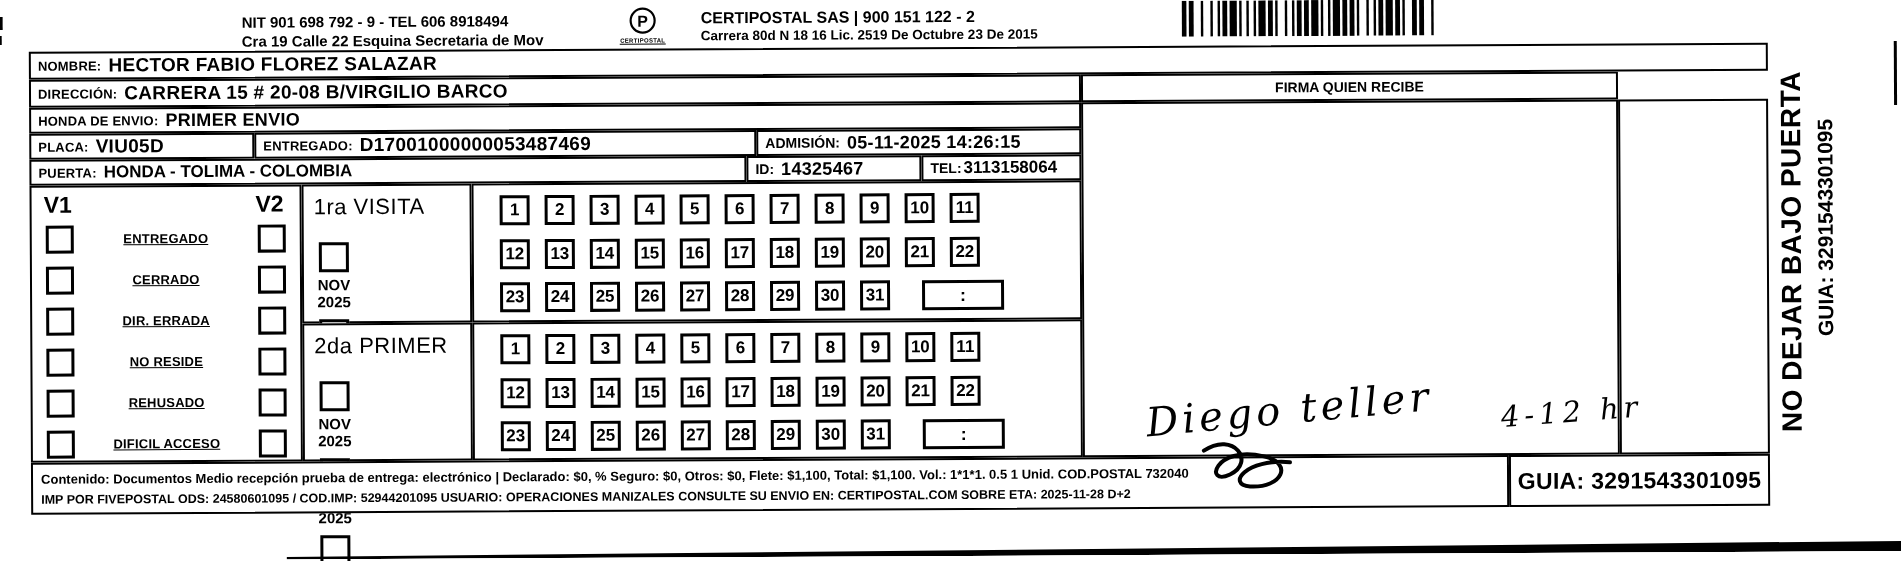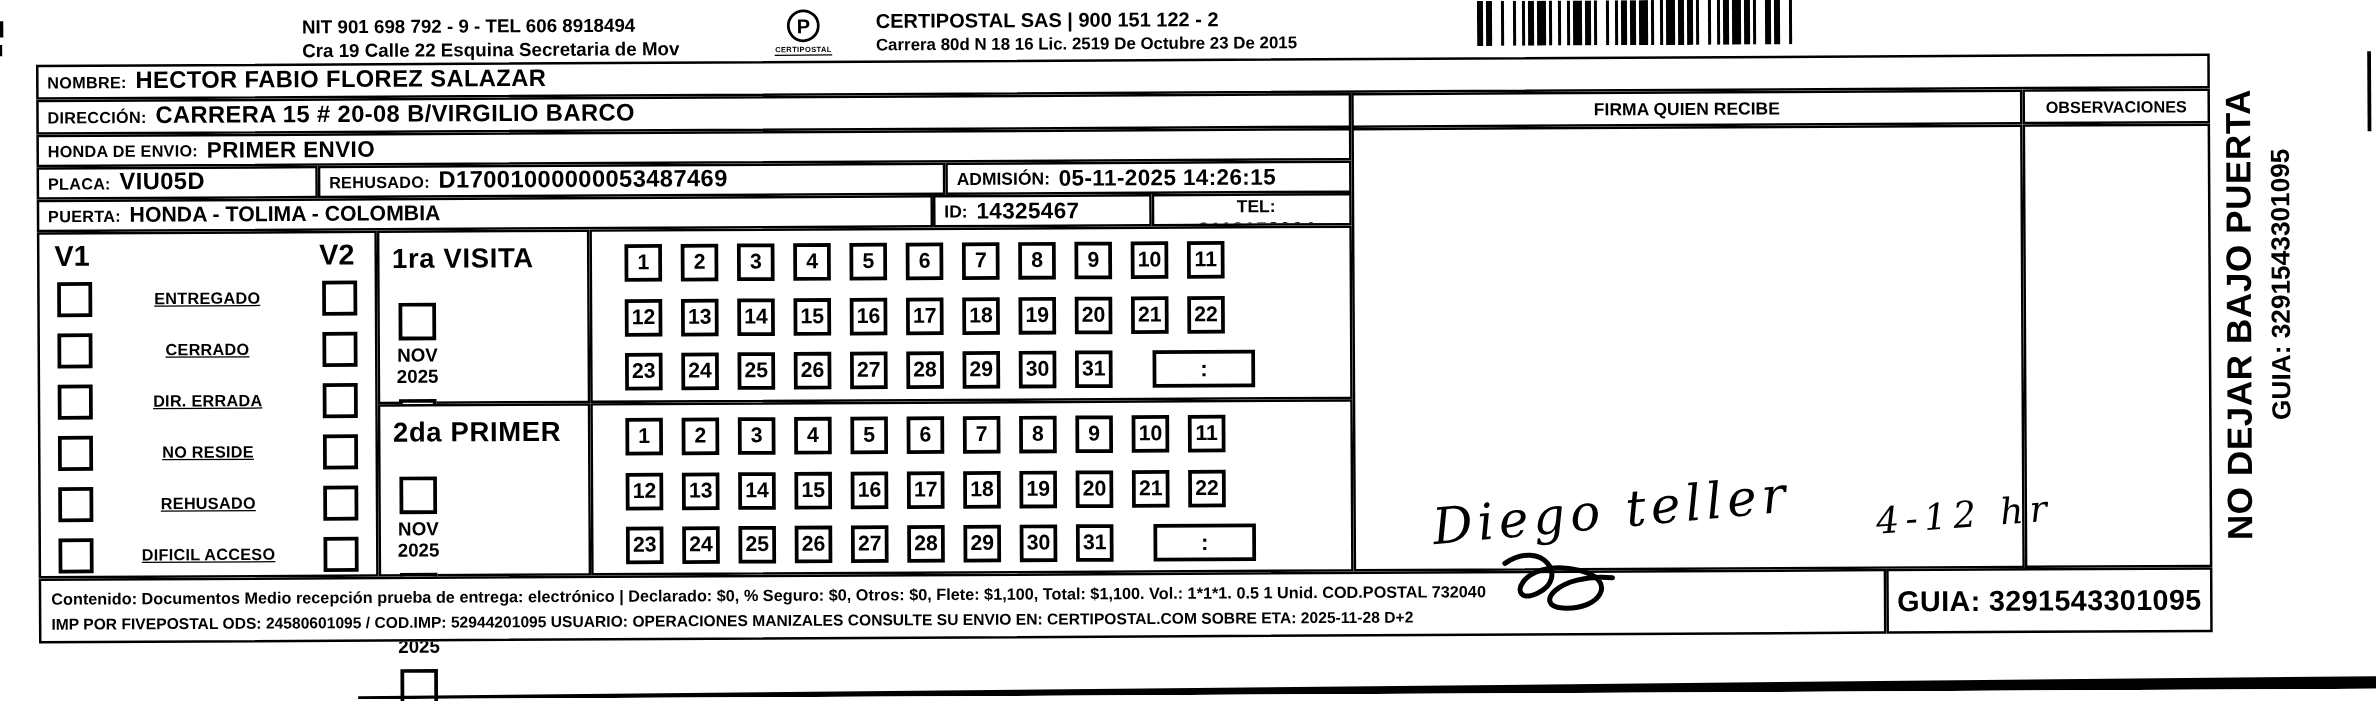--- a/index.html
+++ b/index.html
@@ -16,21 +16,21 @@
   .hdrline{font-weight:bold;font-size:15px;line-height:19px;white-space:nowrap;}
   .hdrline2{font-weight:bold;font-size:13.5px;line-height:18px;white-space:nowrap;}
   .cb{display:inline-block;width:28px;height:28px;border:3px solid #000;box-sizing:border-box;background:#fff;flex:none;}
   
   #status-panel{left:30px;top:181px;width:272px;height:277px;}
   .status-head{display:flex;justify-content:space-between;padding:4px 16px 0 12px;font-weight:bold;font-size:23px;}
   .status-row{display:flex;align-items:center;height:41px;padding:0 14px;}
   .status-label{flex:1;text-align:center;font-weight:bold;font-size:13px;letter-spacing:.2px;text-decoration:underline;}
   
   .visit-panel{position:absolute;left:302px;width:170px;box-sizing:border-box;border:2.5px solid #000;background:#fff;}
-  .visit-title{font-weight:bold;font-size:22px;margin:8px 12px 0 10px;letter-spacing:.5px;}
+  .visit-title{font-weight:normal;font-size:22px;margin:8px 12px 0 10px;letter-spacing:.5px;}
   .months{display:flex;gap:9px;margin:22px 0 0 6px;flex-direction:column;}
   .month{display:flex;flex-direction:column;align-items:center;width:48px;}
   .month .cb{width:30px;height:30px;}
   .month-name{font-weight:bold;font-size:15px;margin-top:4px;}
   .month-year{font-weight:bold;font-size:15px;}
   
   .grid-panel{position:absolute;left:472px;width:610px;box-sizing:border-box;border:2.5px solid #000;background:#fff;overflow:hidden;}
   .day-row{display:flex;gap:15px;margin-left:26px;}
   .day-row.r0{margin-top:10px;} .day-row.r1{margin-top:14px;} .day-row.r2{margin-top:13px;}
   .day-box{width:30px;height:30px;border:3px solid #000;box-sizing:border-box;display:flex;align-items:center;justify-content:center;
@@ -123,48 +123,45 @@
     <span class="lbl">NOMBRE:</span>
     <span class="val">HECTOR FABIO FLOREZ SALAZAR</span>
   </div>
   <div class="cell field" style="left:30px;top:75px;width:1052px;height:28px;">
     <span class="lbl">DIRECCIÓN:</span>
     <span class="val">CARRERA 15  #  20-08 B/VIRGILIO BARCO</span>
   </div>
   <div class="cell panel-hdr" style="left:1082px;top:75px;width:537px;height:28px;font-size:14px;">
     <span>FIRMA QUIEN RECIBE</span>
   </div>
-  <div class="cell panel-hdr" style="left:1619px;top:75px;width:150px;height:28px;font-size:13px;">
-    <span>OBSERVACIONES</span>
-  </div>
   <div class="cell field" style="left:30px;top:103px;width:1052px;height:26px;">
     <span class="lbl">HONDA DE ENVIO:</span>
     <span class="val" style="font-size:18px;">PRIMER ENVIO</span>
   </div>
   <div class="cell field" style="left:30px;top:129px;width:225px;height:26px;">
     <span class="lbl">PLACA:</span>
     <span class="val">VIU05D</span>
   </div>
   <div class="cell field" style="left:255px;top:129px;width:502px;height:26px;">
-    <span class="lbl">REHUSADO:</span>
+    <span class="lbl">ENTREGADO:</span>
     <span class="val">D17001000000053487469</span>
   </div>
   <div class="cell field" style="left:757px;top:129px;width:325px;height:26px;">
     <span class="lbl-md">ADMISIÓN:</span>
     <span class="val" style="font-size:18px;">05-11-2025 14:26:15</span>
   </div>
   <div class="cell field" style="left:30px;top:155px;width:717px;height:26px;">
     <span class="lbl">PUERTA:</span>
     <span class="val-md">HONDA - TOLIMA - COLOMBIA</span>
   </div>
   <div class="cell field" style="left:747px;top:155px;width:175px;height:26px;">
     <span class="lbl-md">ID:</span>
     <span class="val" style="font-size:18px;">14325467</span>
   </div>
-  <div class="cell field" style="left:922px;top:155px;width:160px;height:26px;gap:2px;flex-direction:column;">
+  <div class="cell field" style="left:922px;top:155px;width:160px;height:26px;gap:2px;">
     <span class="lbl-md">TEL:</span>
     <span class="val-md">3113158064</span>
   </div>
 
   <div class="cell" id="status-panel">
     <div class="status-head">
       <span>V1</span>
       <span>V2</span>
     </div>
     <div id="status-rows">

